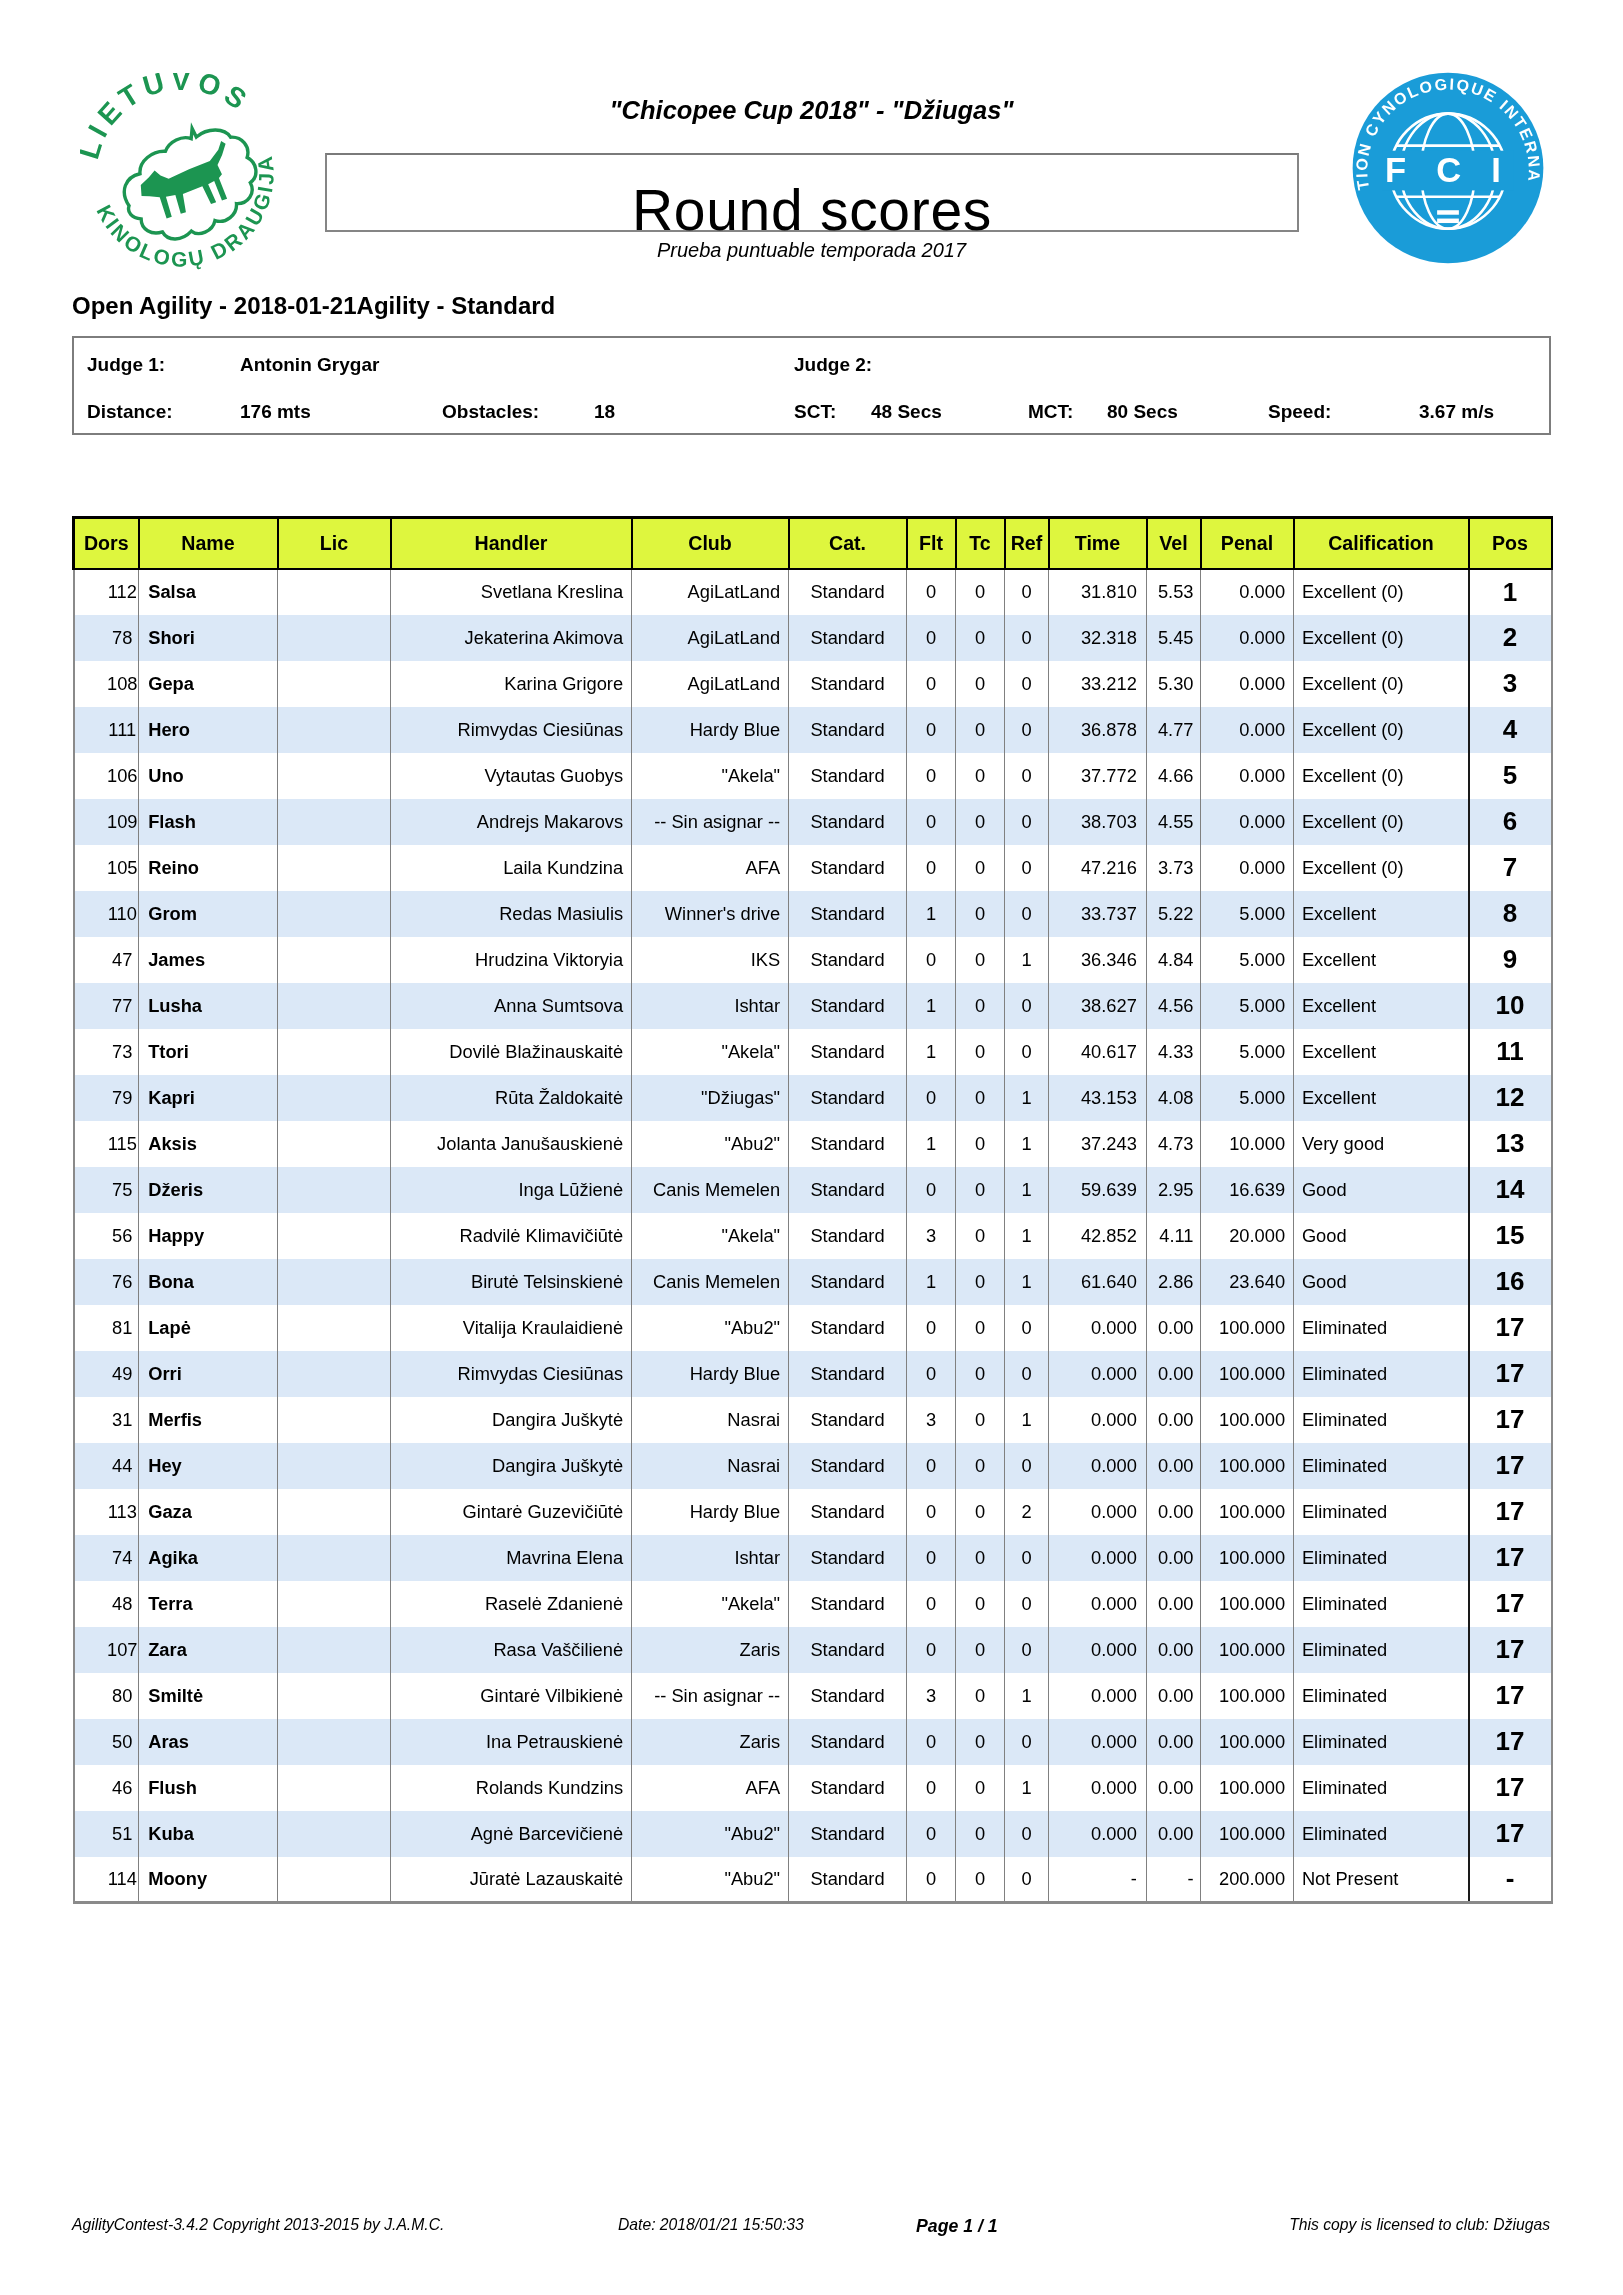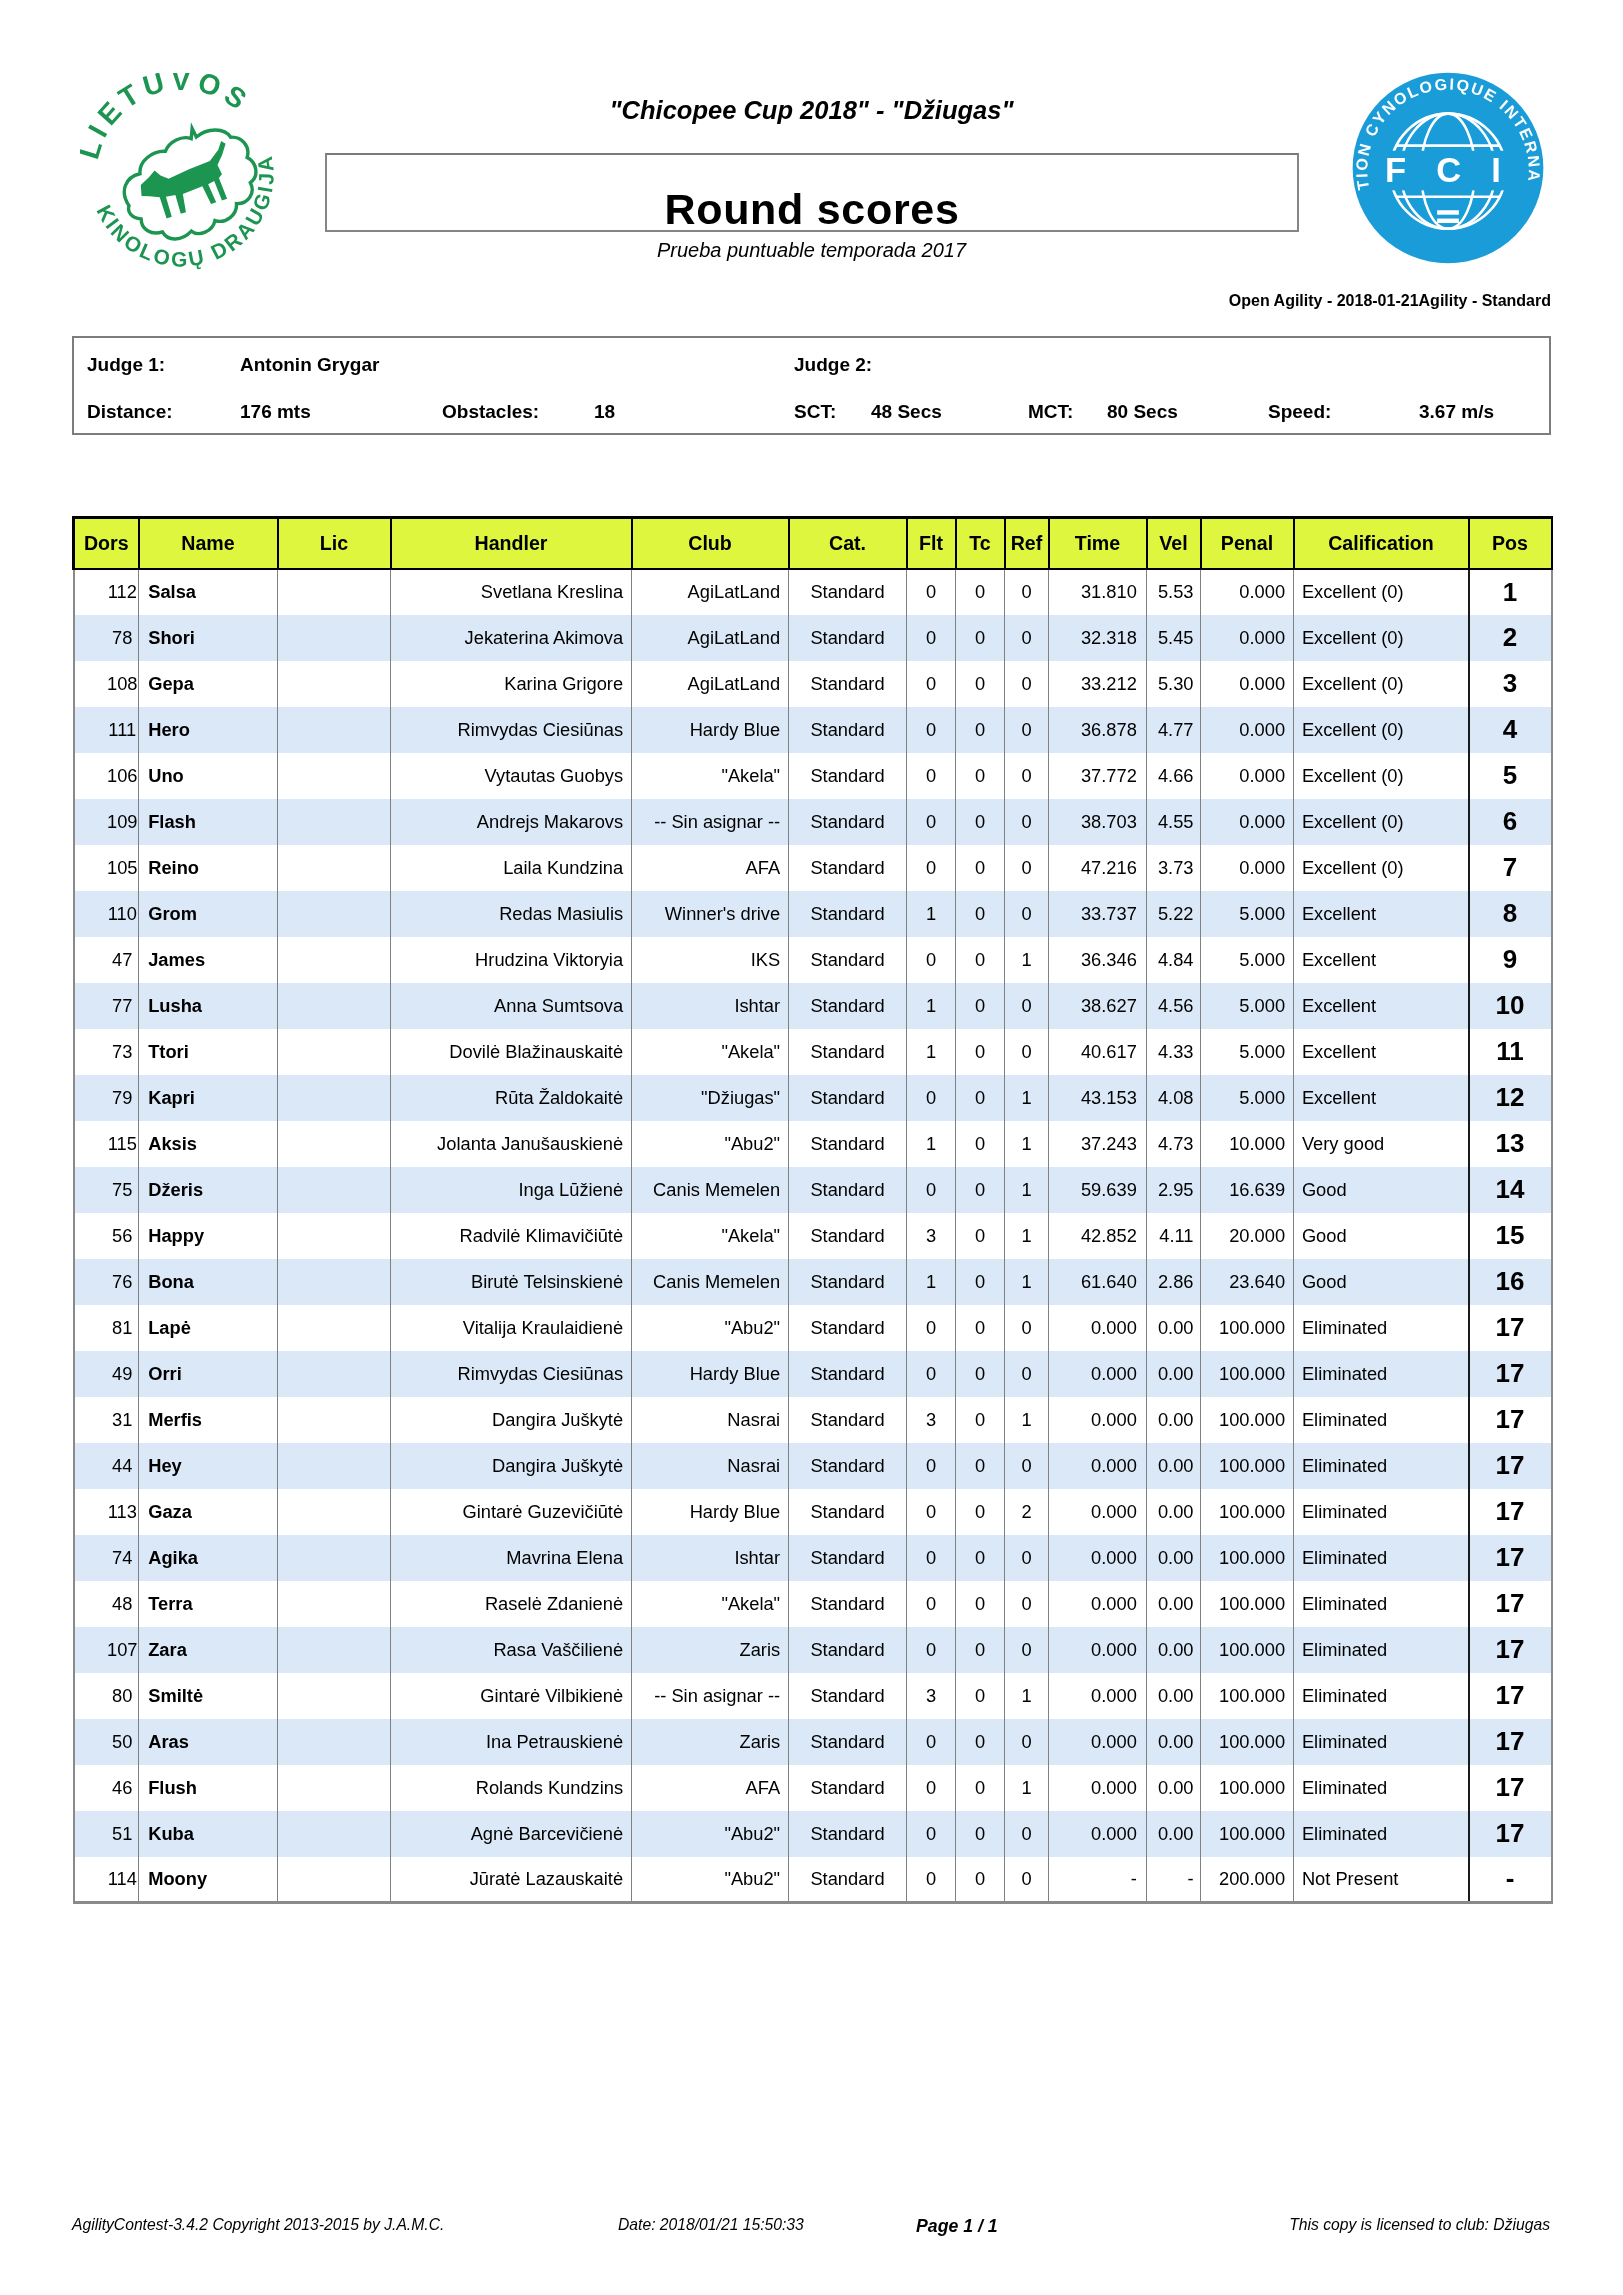--- a/index.html
+++ b/index.html
@@ -18,32 +18,32 @@
   
   .event-title{
     position:absolute;top:96px;left:0;width:1623px;text-align:center;
     font-size:25.5px;font-weight:bold;font-style:italic;
   }
   .title-box{
     position:absolute;left:325px;top:153px;width:974px;height:79px;
     border:2.6px solid #858585;border-top-color:#7a7a7a;
     display:flex;align-items:center;justify-content:center;background:#fff;
   }
-  .title-box .report-title{font-size:43px;font-weight:bold;letter-spacing:0.7px;margin-top:34px;}
+  .title-box .report-title{font-size:57px;font-weight:normal;letter-spacing:0.7px;margin-top:34px;}
   .subtitle{
     position:absolute;top:239px;left:0;width:1623px;text-align:center;
     font-size:20px;font-style:italic;
   }
   .logo-left{position:absolute;left:80px;top:73px;width:203px;height:203px;}
   .logo-right{position:absolute;left:1352px;top:72px;width:192px;height:192px;}
   
   .section-row{
     position:absolute;left:72px;top:292px;width:1479px;
-    display:flex;justify-content:flex-end;
-    font-size:16px;font-weight:bold;
+    display:flex;justify-content:flex-start;
+    font-size:24px;font-weight:bold;
   }
   
   .judge-box{
     position:absolute;left:72px;top:336px;width:1479px;height:99px;
     border:2.6px solid #7d7d7d;background:#fff;font-size:19px;font-weight:bold;
   }
   .judge-box span{position:absolute;white-space:nowrap;}
   .jr1{top:15.7px;} .jr2{top:63px;}
   .p-judge1-label{left:13px;} .p-judge1-value{left:166px;} .p-judge2-label{left:720px;} .p-judge2-value{left:838px;}
   .p-distance-label{left:13px;} .p-distance-value{left:166px;}

